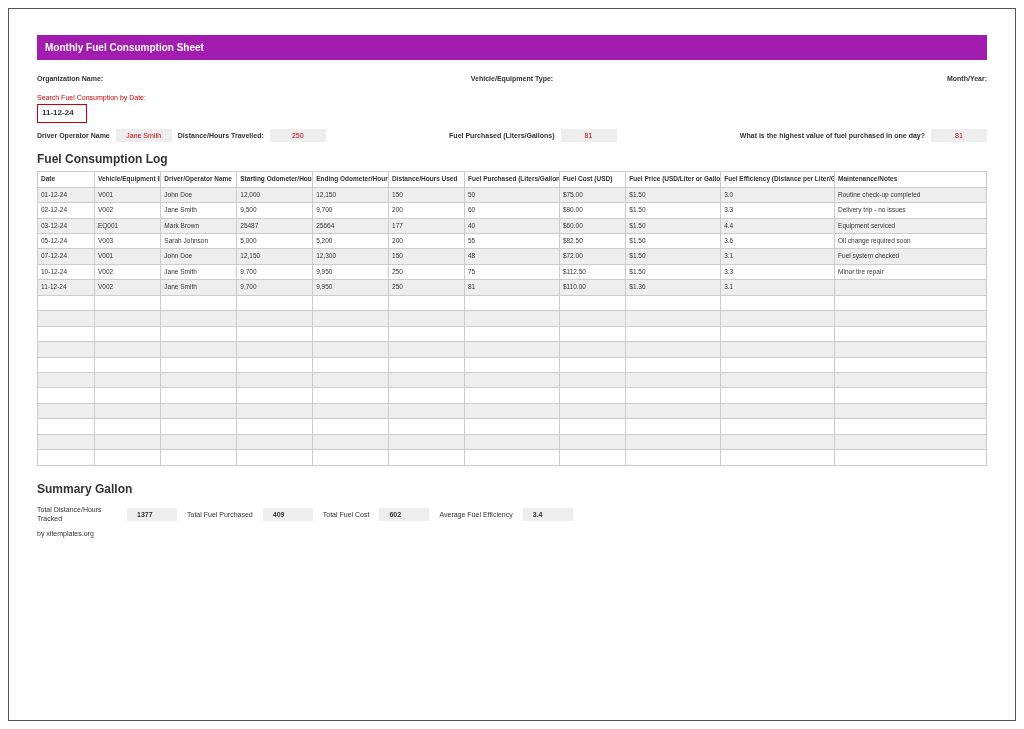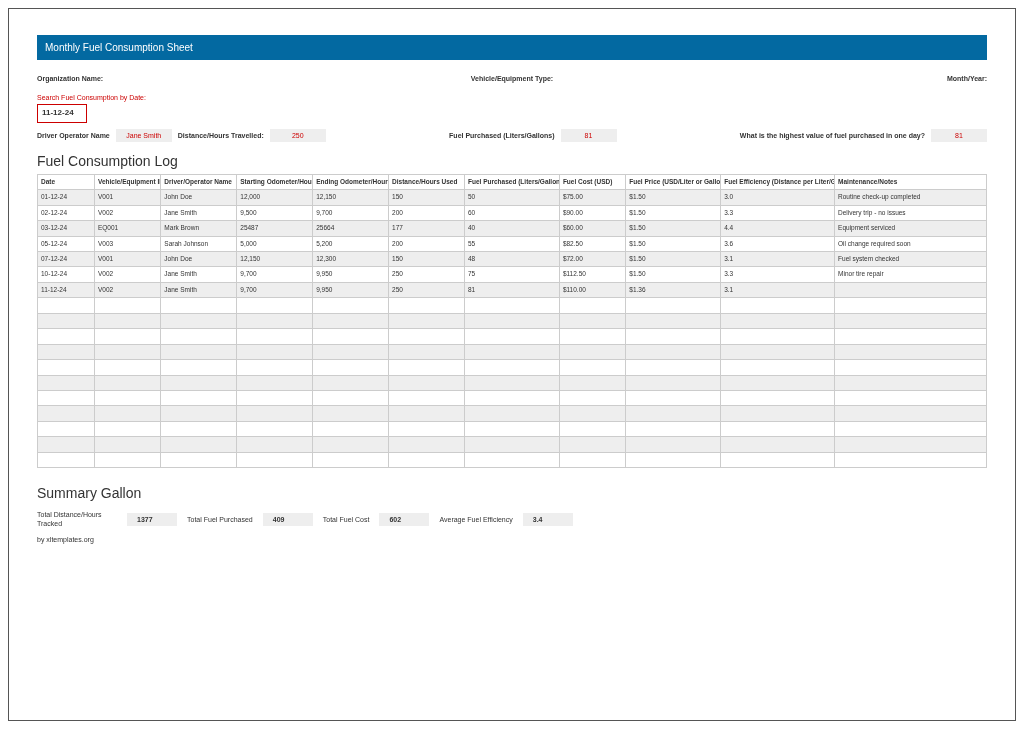--- a/index.html
+++ b/index.html
@@ -1,31 +1,31 @@
 <!DOCTYPE html>
 <html><head>
 <meta charset="utf-8">
 <style>
   html,body{margin:0;padding:0;background:#fff;font-family:Arial,Helvetica,sans-serif;color:#333}
   .page-border{margin:8px;border:1px solid #555;padding:26px 28px 20px 28px;box-sizing:border-box;min-height:713px}
   .sheet{font-size:7px;line-height:1.3}
-  .title-bar{background:#0369a1;color:#fff;padding:6px 8px;font-weight:normal;font-size:10px}
+  .title-bar{background:#a21caf;color:#fff;padding:6px 8px;font-weight:bold;font-size:10px}
   .row{display:flex;align-items:center}
   .org-row{margin-top:14px;font-weight:bold}
   .org-row .col{flex:1}
   .org-row .col.right{text-align:right}
   .red{color:#c00}
   .search-label{margin-top:10px;color:#c00;font-size:7px}
   .search-box{border:1px solid #c00;padding:3px 4px;font-weight:bold;font-size:8px;display:inline-block;min-width:40px;margin-top:2px}
   .lookup-row{margin-top:6px;display:flex;align-items:center;gap:6px}
   .lookup-row .lbl{font-weight:bold;white-space:nowrap}
   .lookup-row .val{background:#eee;padding:2px 8px;min-width:40px;text-align:center}
   .lookup-row .q{font-weight:bold;text-align:center;flex:0 0 auto;max-width:240px}
   .lookup-row .spacer{flex:1}
-  .section-h{font-weight:normal;margin-top:10px;font-size:14px}
+  .section-h{font-weight:bold;margin-top:10px;font-size:12px}
   table{border-collapse:collapse;width:100%;margin-top:4px;table-layout:fixed}
   th,td{border:1px solid #ccc;padding:3px 3px;text-align:left;font-size:6.5px;overflow:hidden;white-space:nowrap}
   th{font-weight:bold;background:#fff}
   tbody tr:nth-child(odd) td{background:#eee}
   tbody tr:nth-child(even) td{background:#fff}
   .col-date{width:6%}
   .col-vid{width:7%}
   .col-drv{width:8%}
   .col-so{width:8%}
   .col-eo{width:8%}

